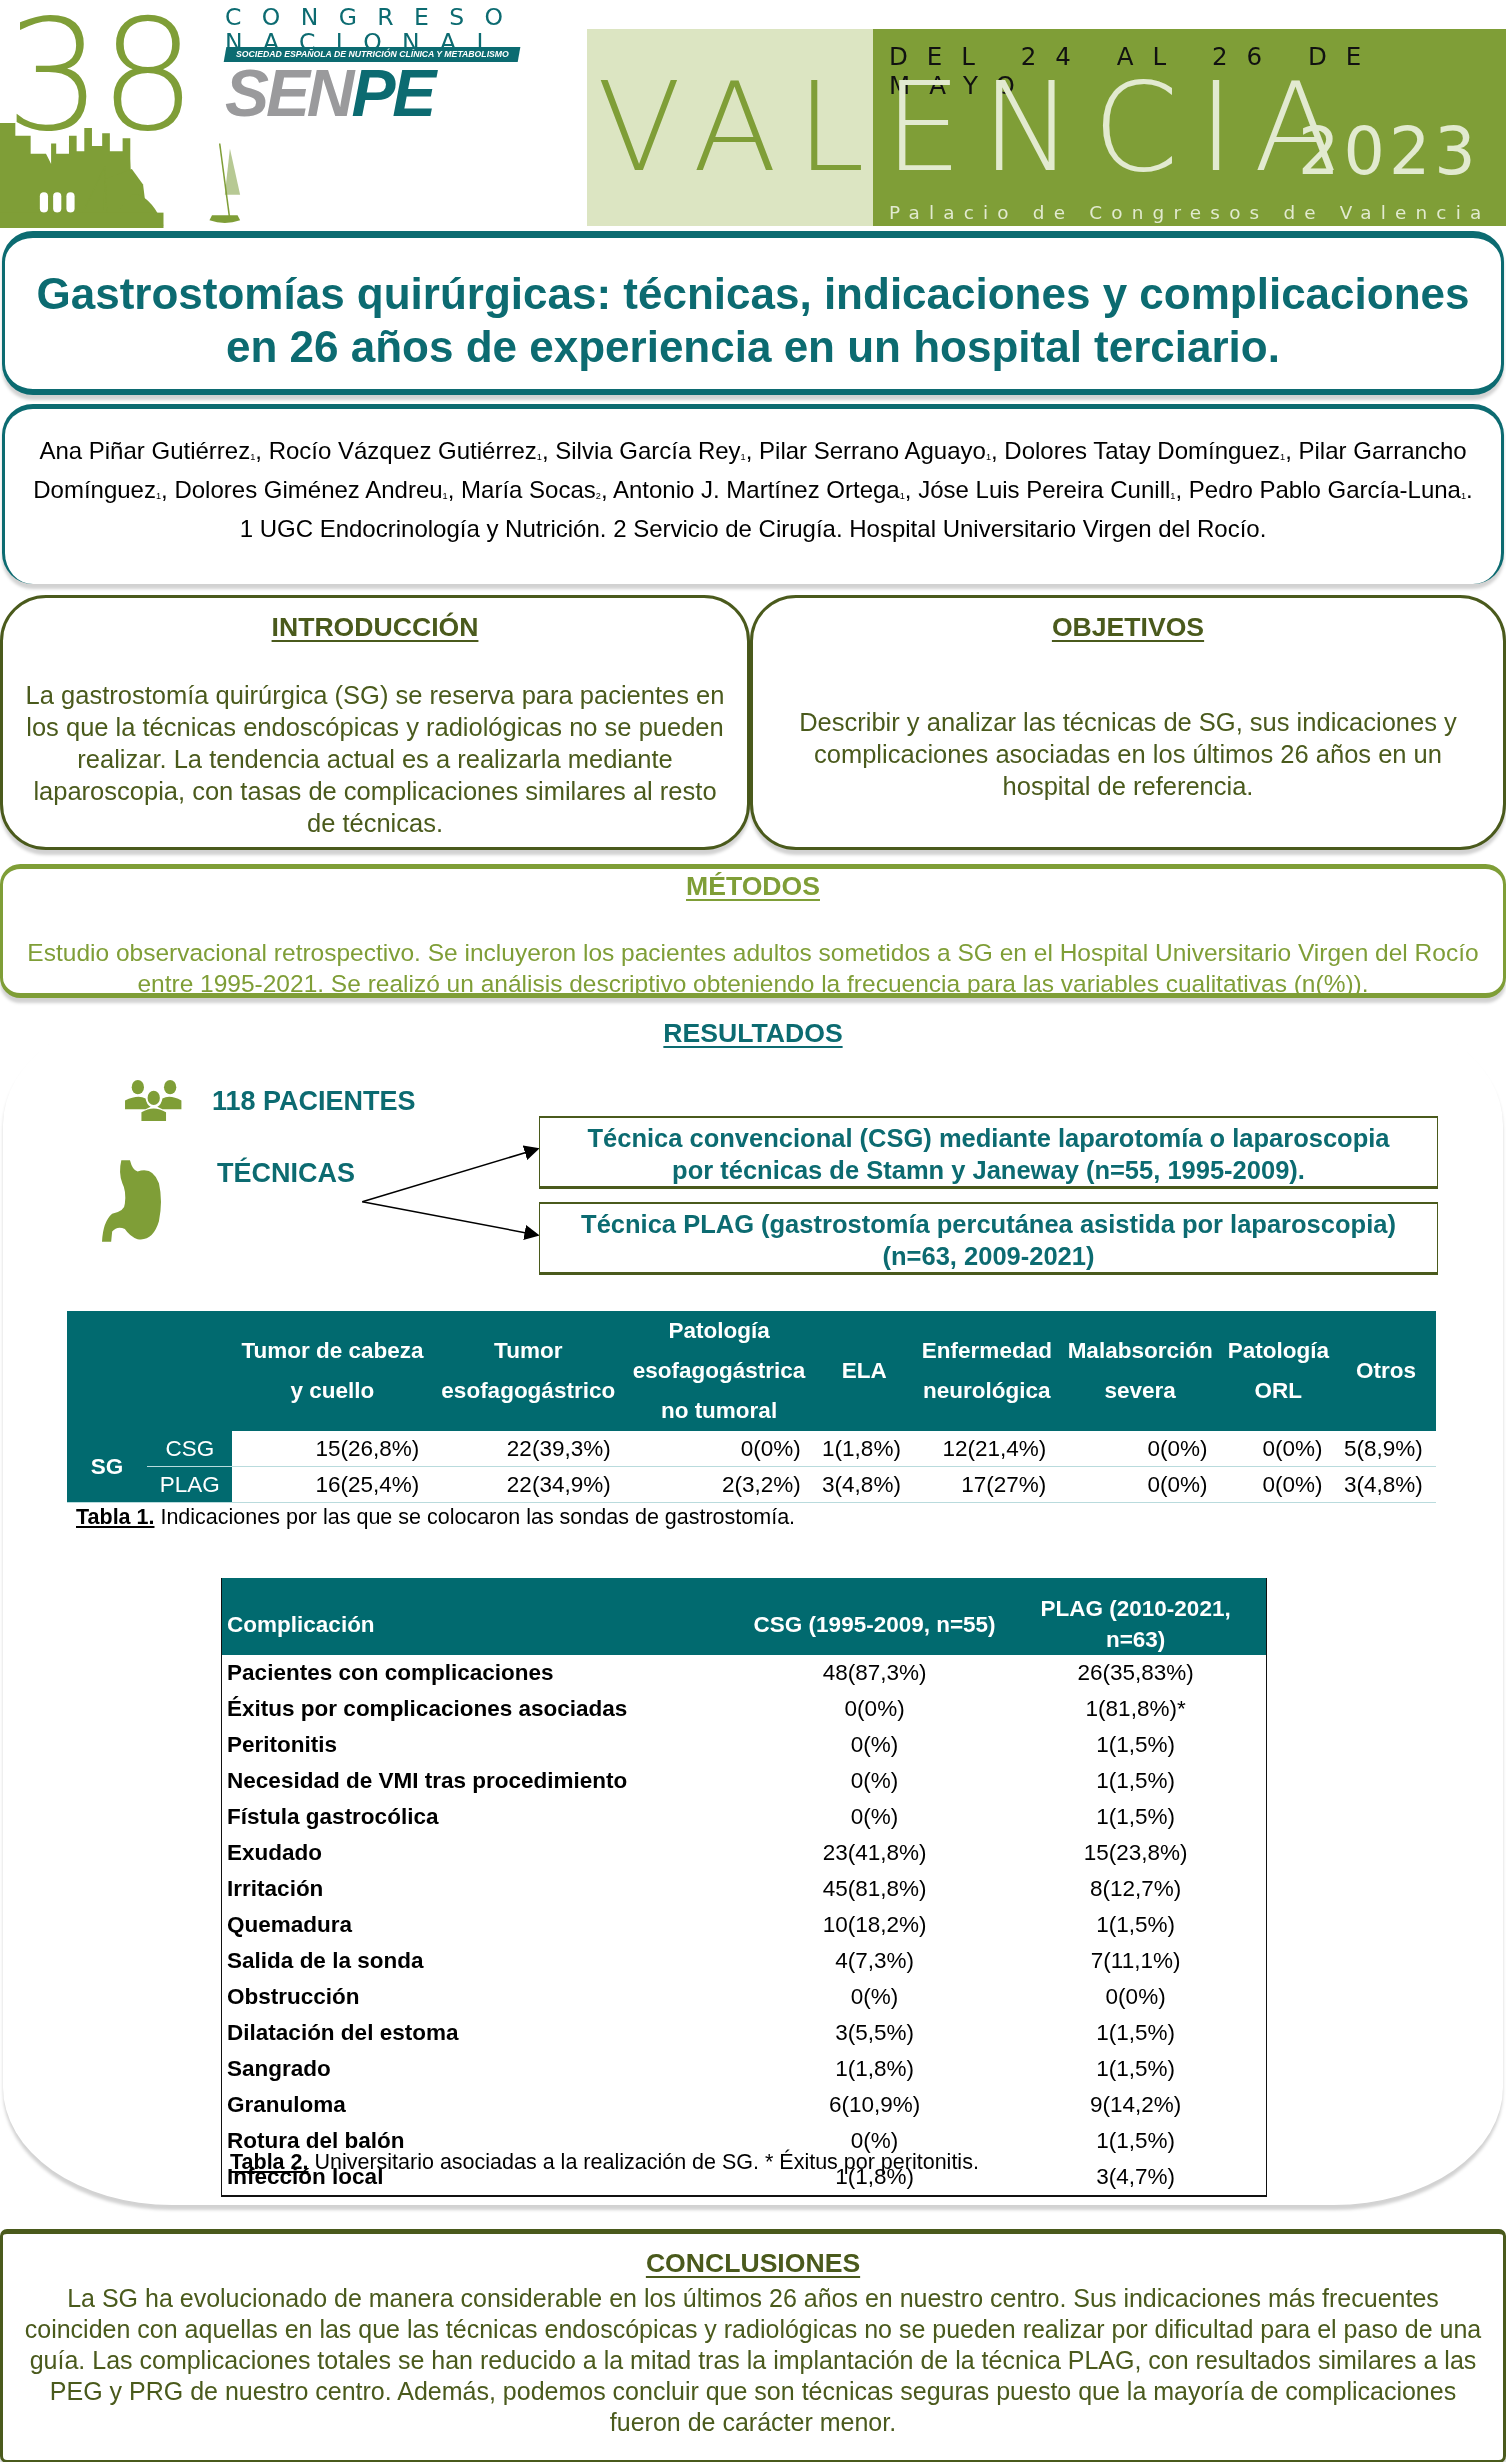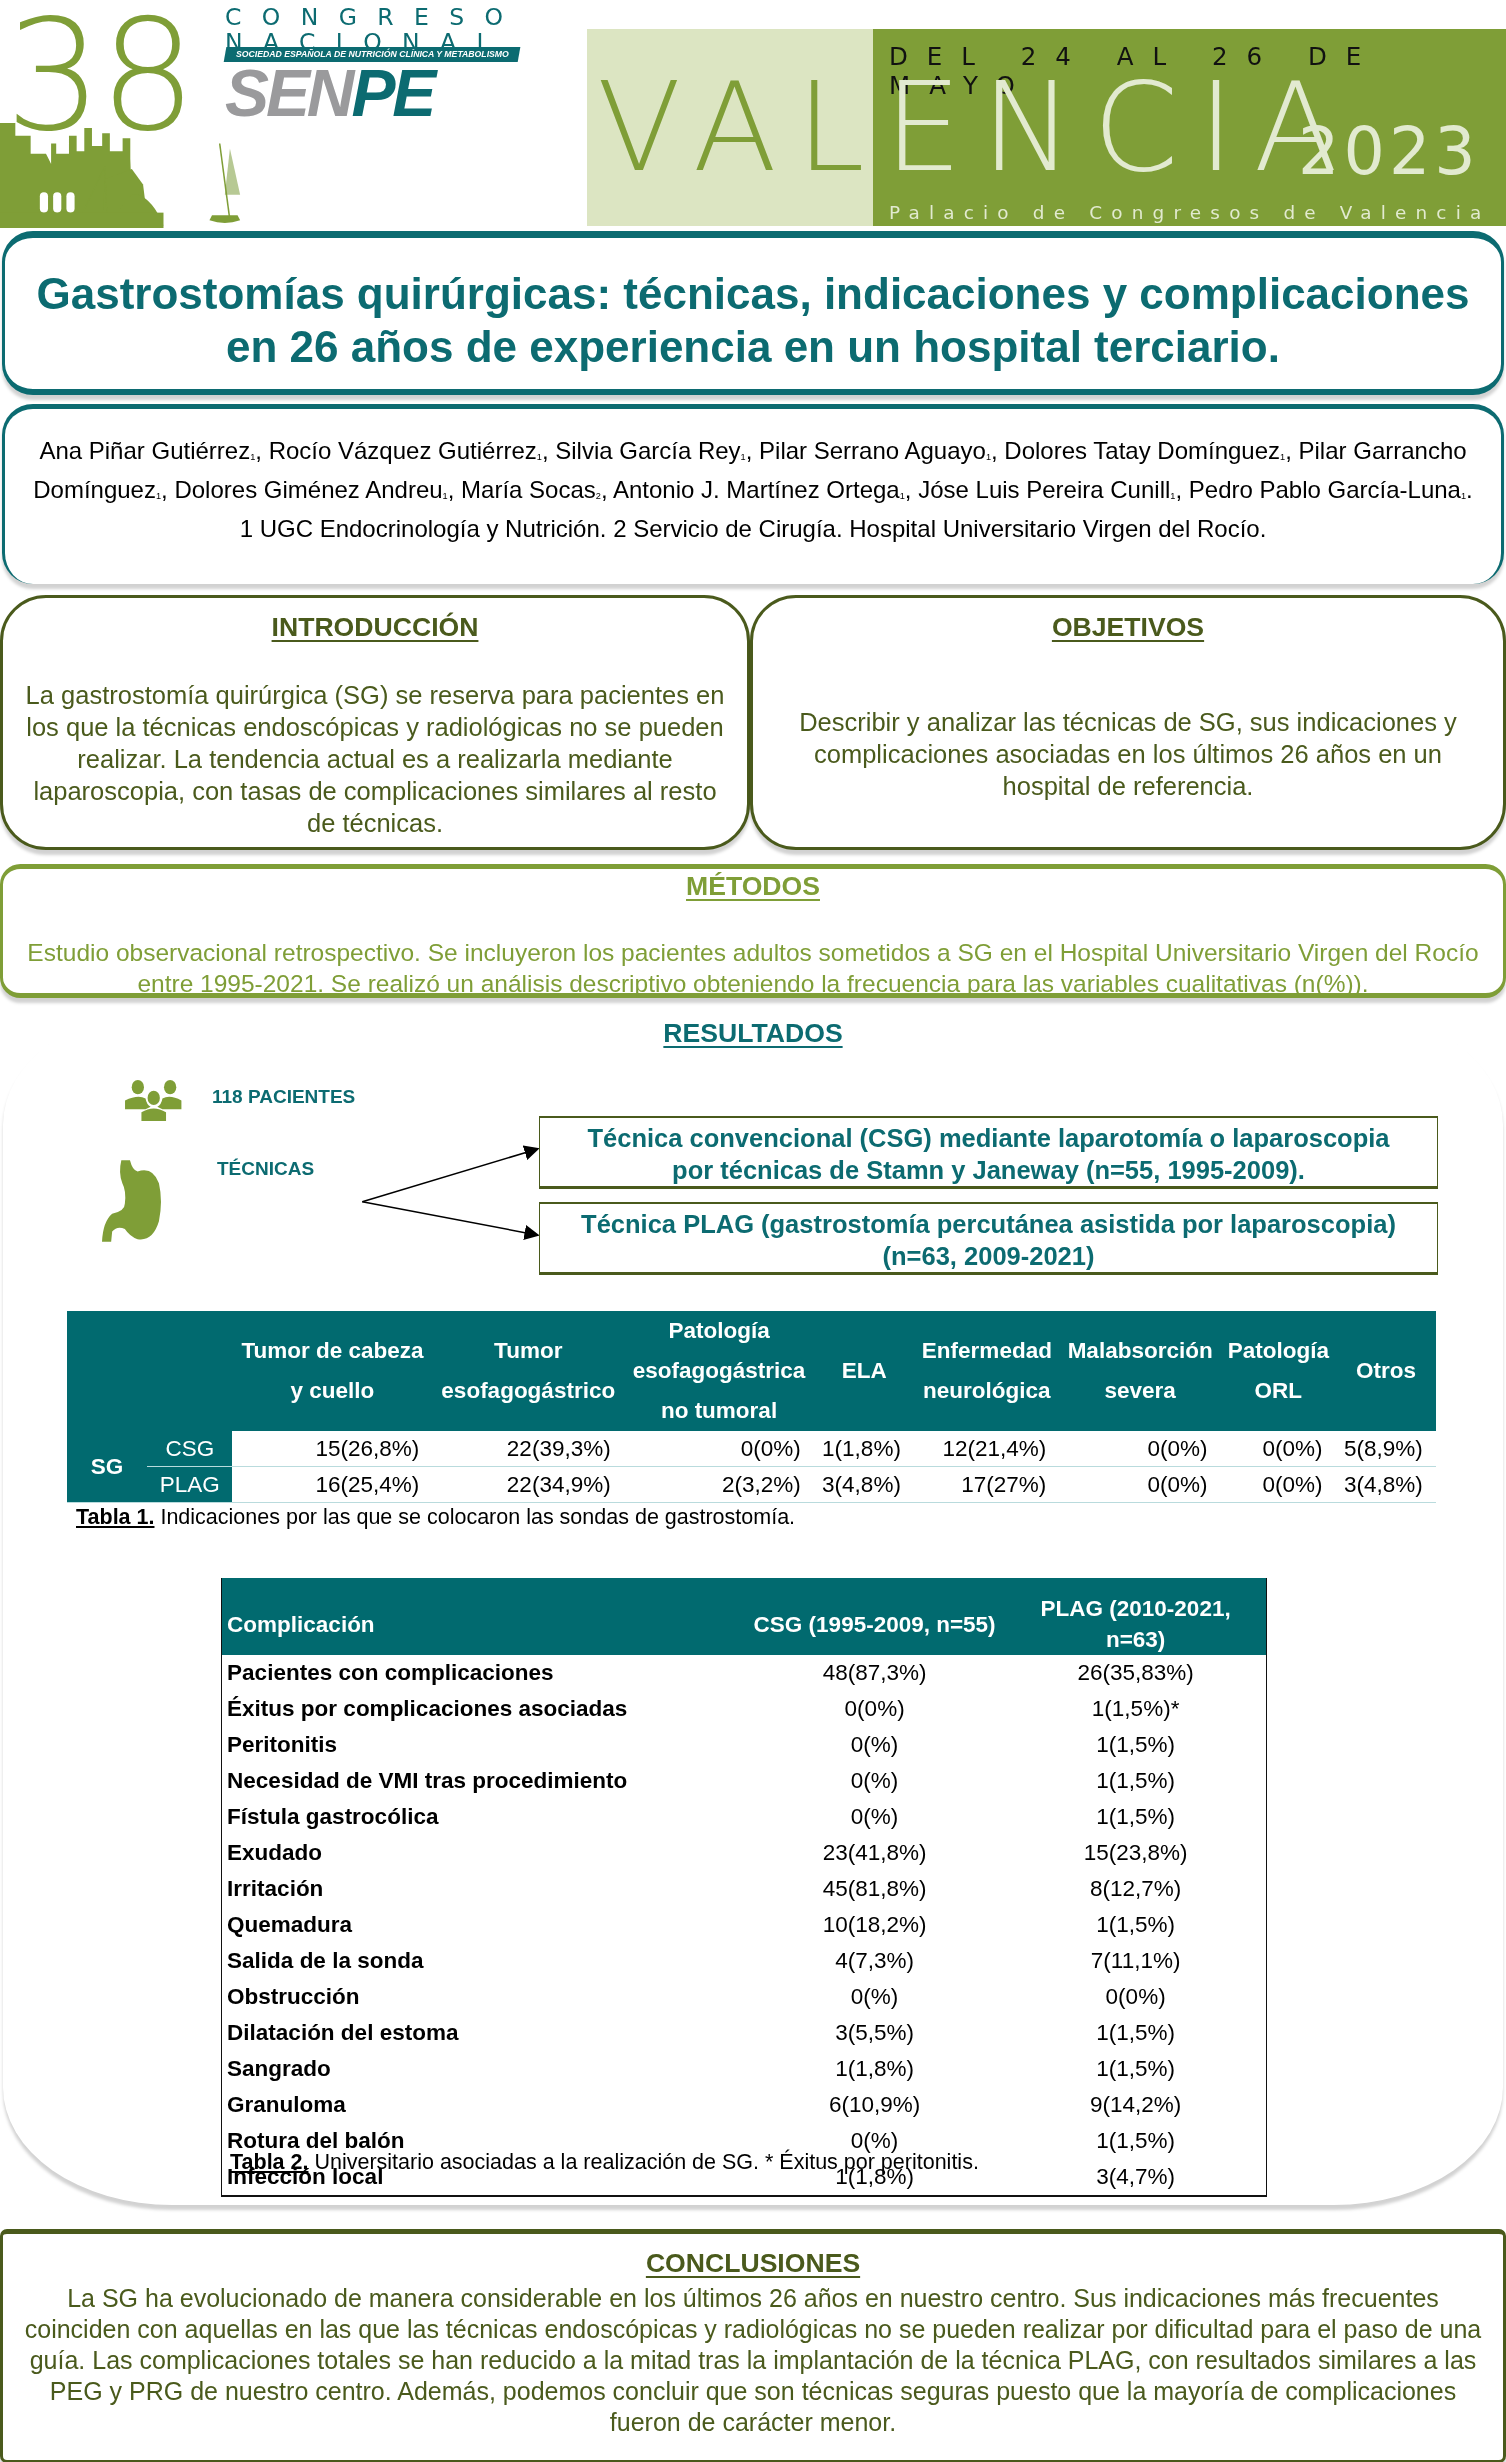--- a/index.html
+++ b/index.html
@@ -57,21 +57,21 @@
   .olive { color: #4a5a1c; }
   .green { color: #7f9e37; }
   .teal { color: #0c6b71; }
   .body-text { text-align: center; font-size: 25.5px; line-height: 32px; }
 
   #methods-panel { left: 0; top: 864px; width: 1506px; height: 134px; border-top-width: 5.1px; border-bottom-width: 5.1px; border-radius: 20.4px; }
 
   #results-panel { left: 2.6px; top: 1007px; width: 1500px; height: 1198px; border-color: #0c6b71;
                    border-width: 5.1px; border-radius: 169px 169px 169px 169px / 118px 118px 118px 118px; }
 
-  .stat-row { font-weight: bold; color: #0c6b71; font-size: 19px; }
+  .stat-row { font-weight: bold; color: #0c6b71; font-size: 27px; }
 
   .tech-box { position: absolute; border: 1.5px solid #4a5a1c; border-top-width: 2px; border-bottom-width: 3.1px;
               background: #fff; text-align: center; font-weight: bold; color: #0c6b71;
               font-size: 25.5px; line-height: 32px; box-sizing: border-box; }
 
   
   #table1 { position: absolute; left: 67px; top: 1311px; width: 1369px; border-collapse: collapse; }
   #table1 th { background: #016a6f; color: #fff; font-weight: bold; font-size: 22.5px; line-height: 40px;
                padding: 0 4.1px; text-align: center; }
   #table1 td { font-size: 22.5px; line-height: 35px; text-align: center; padding: 0 3.1px;
@@ -275,21 +275,21 @@
   </thead>
   <tbody id="t2-body">
       <tr>
         <td class="name">Pacientes con complicaciones</td>
         <td class="c">48(87,3%)</td>
         <td class="c">26(35,83%)</td>
       </tr>
       <tr>
         <td class="name">Éxitus por complicaciones asociadas</td>
         <td class="c">0(0%)</td>
-        <td class="c">1(1,5%)*</td>
+        <td class="c">1(81,8%)*</td>
       </tr>
       <tr>
         <td class="name">Peritonitis</td>
         <td class="c">0(%)</td>
         <td class="c">1(1,5%)</td>
       </tr>
       <tr>
         <td class="name">Necesidad de VMI tras procedimiento</td>
         <td class="c">0(%)</td>
         <td class="c">1(1,5%)</td>

